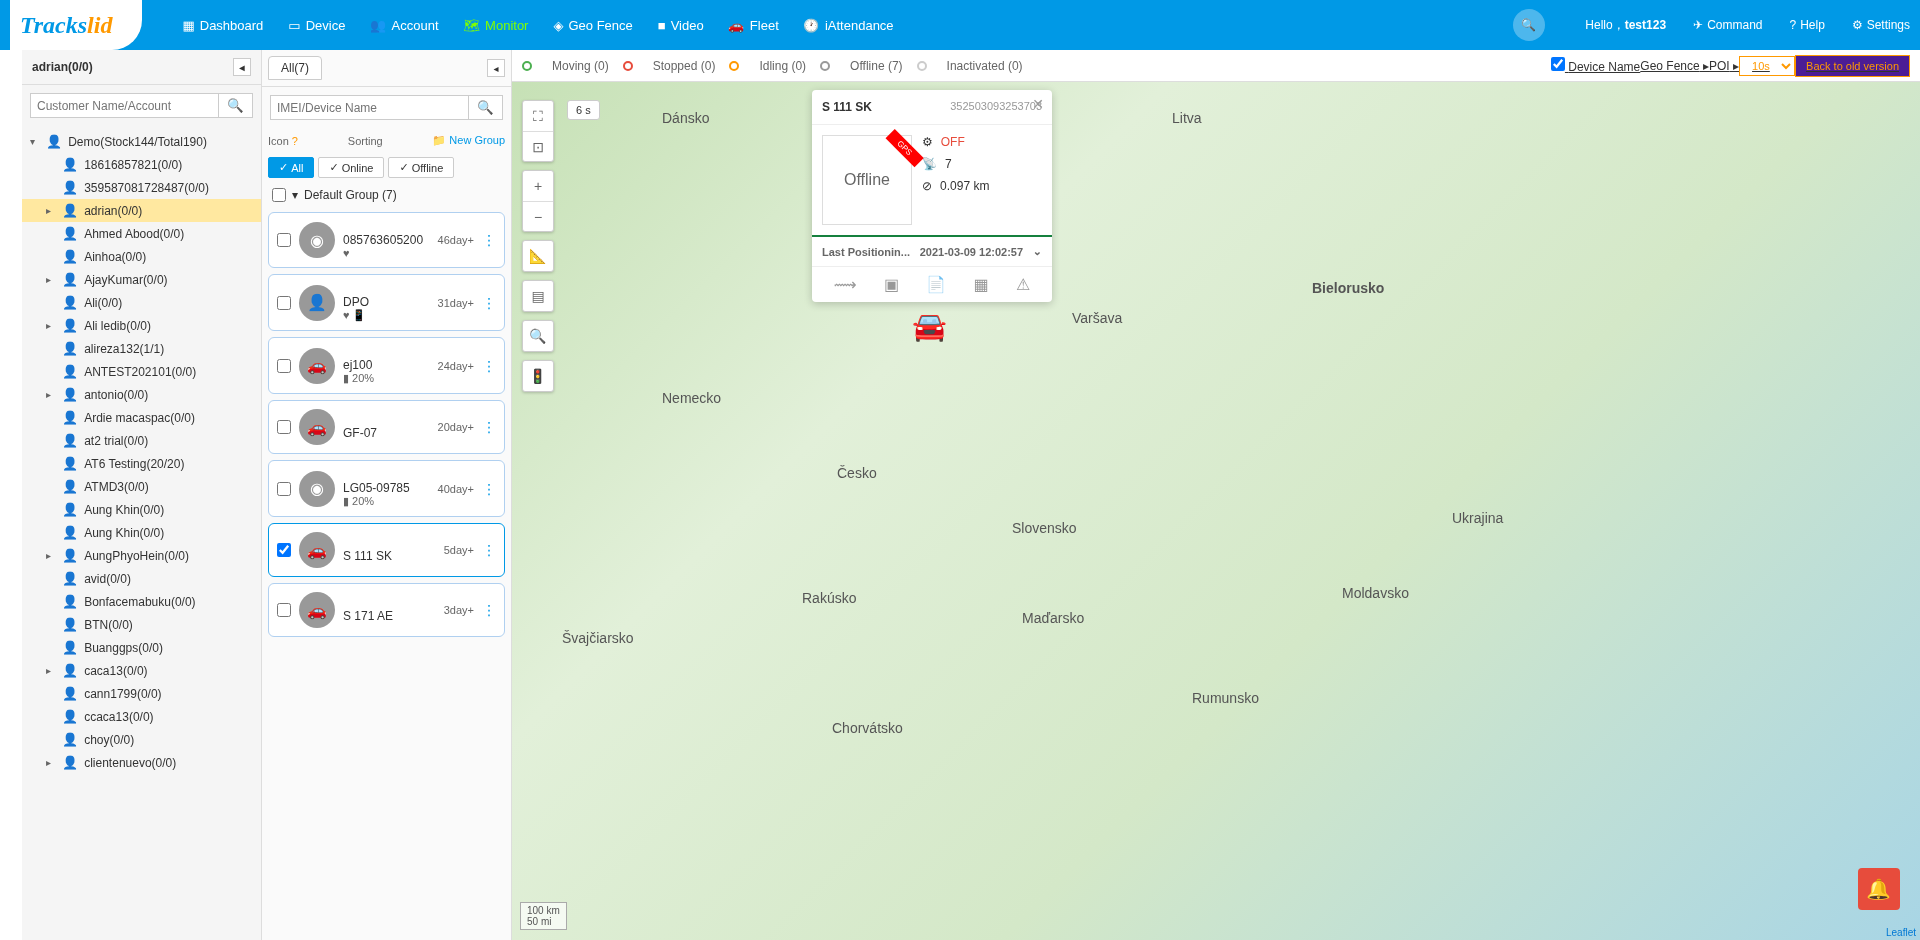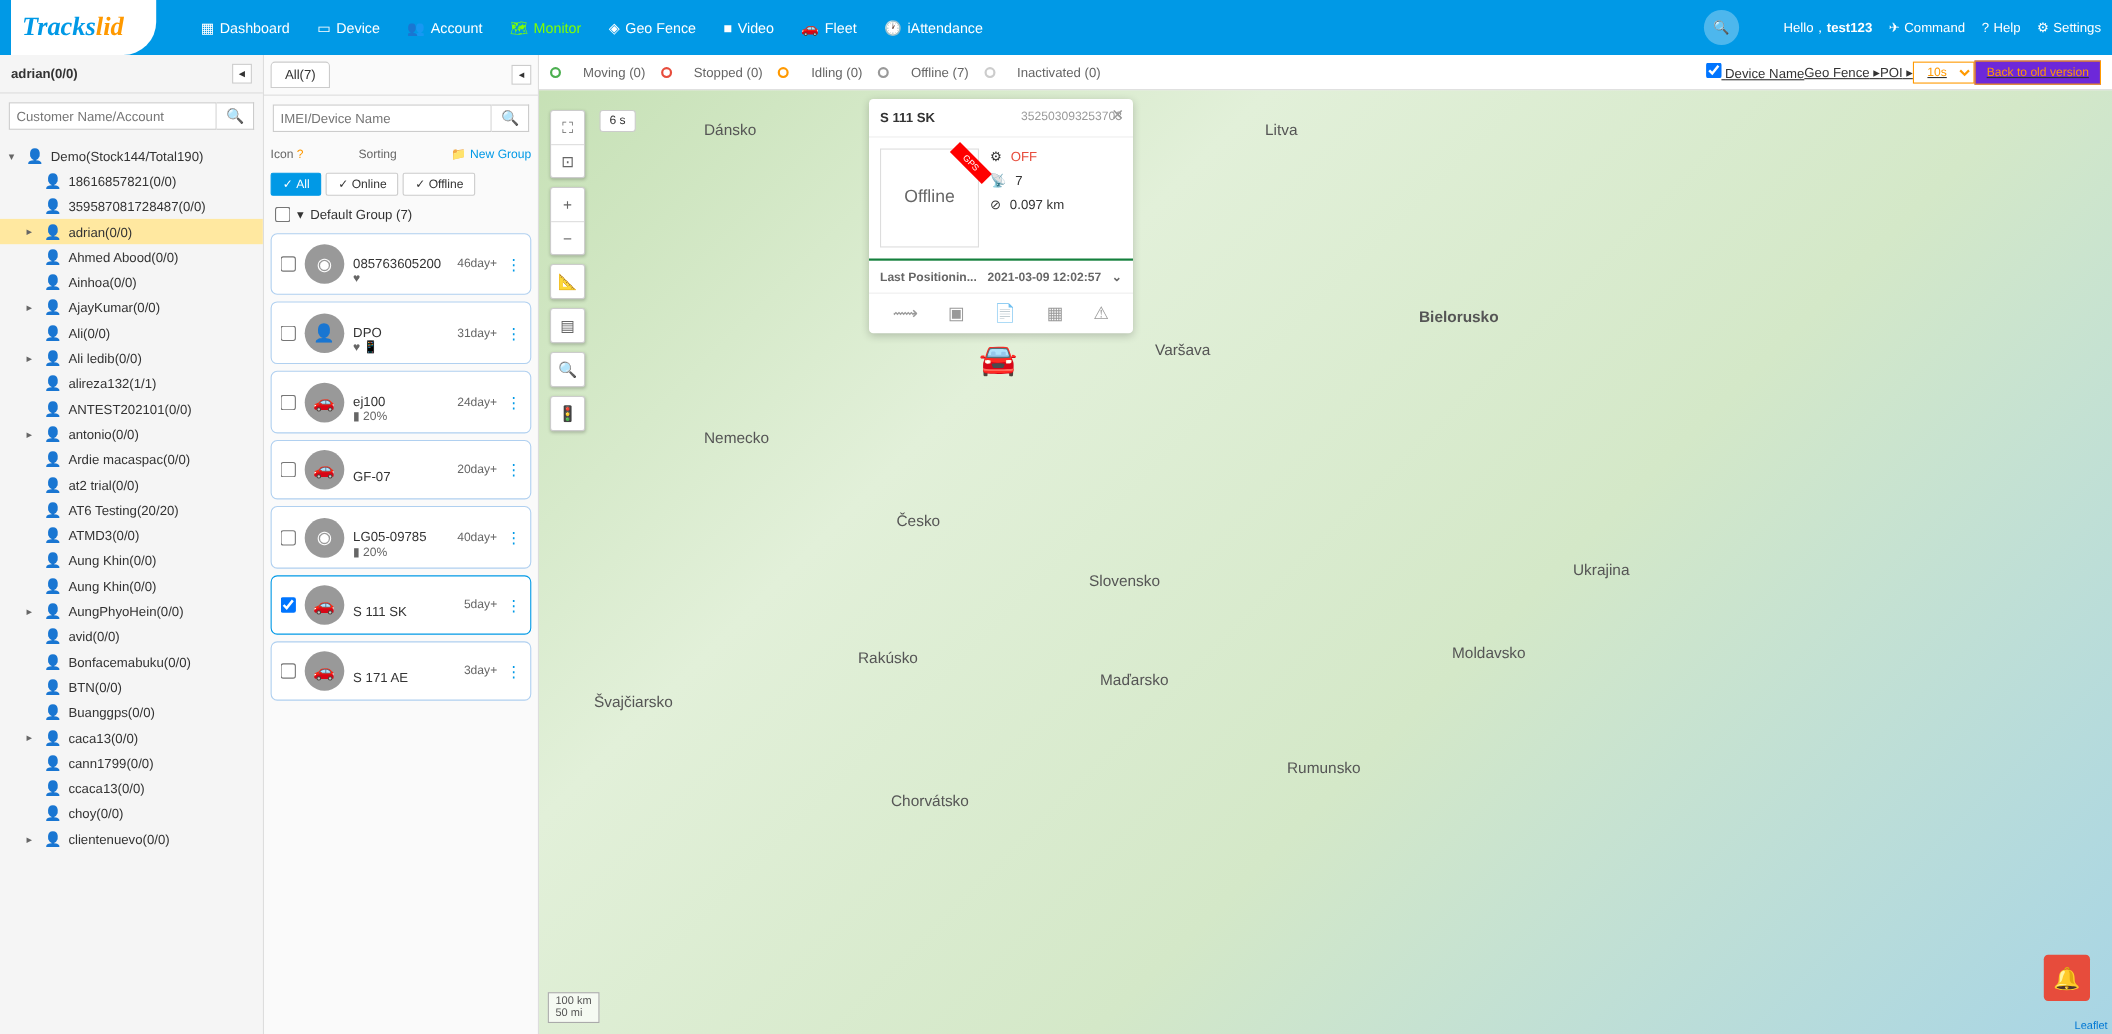--- a/index.html
+++ b/index.html
@@ -5,23 +5,23 @@
 * { box-sizing: border-box; margin: 0; padding: 0; }
 body { font-family: Arial, sans-serif; font-size: 12px; color: #333; overflow: hidden; width: 1920px; height: 940px; }
 .header { background: #0099e6; height: 50px; display: flex; align-items: center; padding: 0 10px; color: white; }
 .logo { background: white; border-radius: 0 0 30px 0; padding: 8px 30px 8px 10px; height: 50px; display: flex; align-items: center; }
 .logo-text { font-size: 24px; font-style: italic; font-weight: bold; color: #0099e6; font-family: 'Brush Script MT', cursive; }
 .logo-text .orange { color: #ff9900; }
 .nav { display: flex; gap: 25px; margin-left: 40px; flex: 1; }
 .nav-item { display: flex; align-items: center; gap: 5px; cursor: pointer; color: white; font-size: 13px; }
 .nav-item.active { color: #7fff00; }
 .search-btn { background: rgba(255,255,255,0.3); border-radius: 50%; width: 32px; height: 32px; display: flex; align-items: center; justify-content: center; cursor: pointer; }
-.header-right { display: flex; align-items: center; gap: 15px; }
+.header-right { display: flex; align-items: center; gap: 27px; }
 .header-right a { color: white; text-decoration: none; font-size: 12px; display: flex; align-items: center; gap: 4px; }
-.main { display: flex; height: calc(100% - 50px); }
+.main { display: flex; height: calc(100% - 50px); padding-left: 22px; }
 .sidebar { width: 240px; background: #f5f5f5; border-right: 1px solid #ddd; display: flex; flex-direction: column; }
 .sidebar-header { padding: 8px 10px; font-weight: bold; border-bottom: 1px solid #ddd; display: flex; align-items: center; justify-content: space-between; }
 .collapse-btn { background: white; border: 1px solid #ccc; width: 18px; height: 18px; display: flex; align-items: center; justify-content: center; cursor: pointer; font-size: 10px; }
 .search-row { padding: 8px; display: flex; }
 .search-input { flex: 1; border: 1px solid #ccc; padding: 4px 6px; font-size: 12px; }
 .search-icon-btn { border: 1px solid #ccc; border-left: none; padding: 4px 8px; background: white; cursor: pointer; }
 .tree { overflow-y: auto; flex: 1; padding: 4px 0; }
 .tree-node { padding: 4px 8px; display: flex; align-items: center; gap: 6px; cursor: pointer; }
 .tree-node.indent1 { padding-left: 24px; }
 .tree-caret { font-size: 10px; color: #666; width: 10px; }
@@ -45,21 +45,21 @@
 .device-name { font-size: 12px; color: #333; }
 .device-sub { font-size: 11px; color: #666; display: flex; gap: 4px; align-items: center; }
 .device-time { font-size: 11px; color: #666; }
 .device-menu { color: #0099e6; cursor: pointer; font-size: 14px; }
 .map-container { flex: 1; position: relative; background: #e8f0e0; }
 .status-bar { position: absolute; top: 0; left: 0; right: 0; height: 32px; background: white; border-bottom: 1px solid #ddd; display: flex; align-items: center; padding: 0 10px; gap: 14px; z-index: 10; }
 .status-item { display: flex; align-items: center; gap: 20px; font-size: 12px; color: #666; }
 .status-dot { width: 10px; height: 10px; border-radius: 50%; border: 2px solid; }
 .status-right { margin-left: auto; display: flex; align-items: center; gap: 0; text-decoration: underline; }
 .refresh-select { border: 1px solid #ff9900; color: #ff9900; padding: 2px 8px; font-size: 11px; background: white; }
-.back-btn { border: 1px solid #ff9900; color: #ff9900; padding: 4px 10px; font-size: 11px; background: #6d28d9; cursor: pointer; }
+.back-btn { border: 1px solid #ff9900; color: #ff9900; padding: 4px 10px; font-size: 11px; background: #4c1d95; cursor: pointer; }
 .map-bg { width: 100%; height: 100%; background: linear-gradient(135deg, #c5e0b4 0%, #e2f0d9 30%, #d4e8c8 60%, #a8d5e5 100%); position: relative; }
 .map-label { position: absolute; font-size: 14px; color: #555; }
 .map-controls { position: absolute; top: 50px; left: 10px; display: flex; flex-direction: column; gap: 8px; z-index: 5; }
 .map-ctrl-group { background: white; border: 1px solid #ccc; border-radius: 3px; box-shadow: 0 1px 3px rgba(0,0,0,0.2); }
 .map-ctrl-btn { width: 30px; height: 30px; display: flex; align-items: center; justify-content: center; cursor: pointer; color: #666; font-size: 14px; }
 .map-ctrl-btn + .map-ctrl-btn { border-top: 1px solid #ddd; }
 .timer-badge { position: absolute; top: 50px; left: 55px; background: white; border: 1px solid #ccc; padding: 3px 8px; font-size: 11px; border-radius: 3px; z-index: 5; }
 .popup { position: absolute; top: 40px; left: 300px; width: 240px; background: white; border-radius: 4px; box-shadow: 0 2px 8px rgba(0,0,0,0.2); z-index: 20; }
 .popup-header { padding: 10px; display: flex; justify-content: space-between; align-items: flex-start; border-bottom: 1px solid #eee; }
 .popup-close { position: absolute; top: 6px; right: 8px; cursor: pointer; color: #999; font-size: 14px; }

